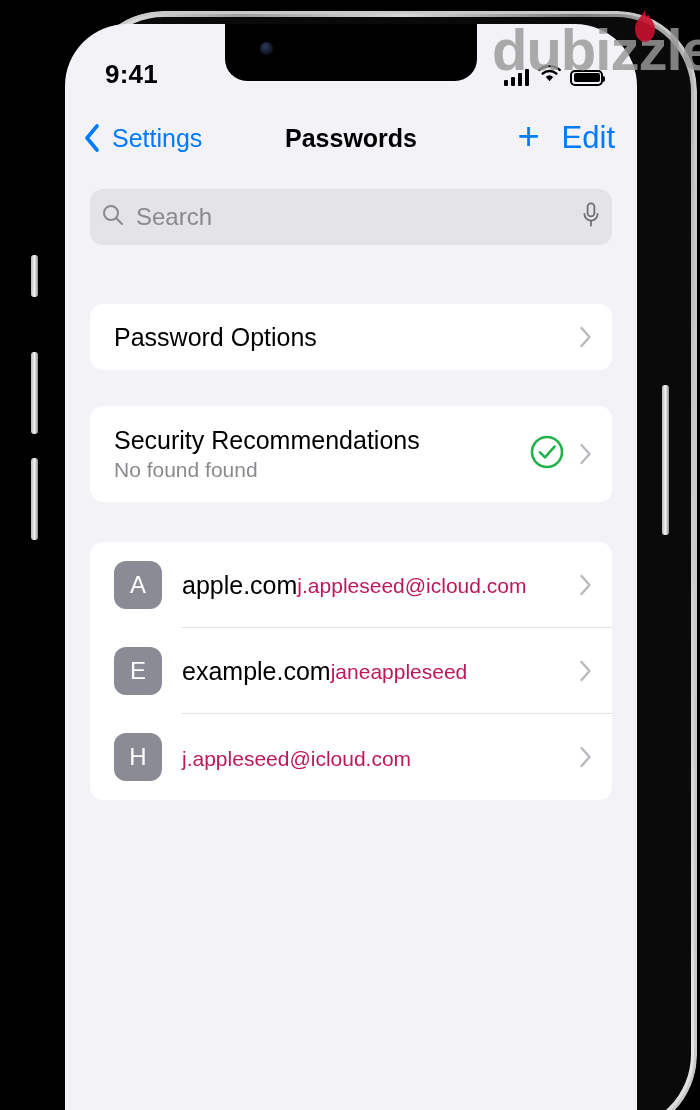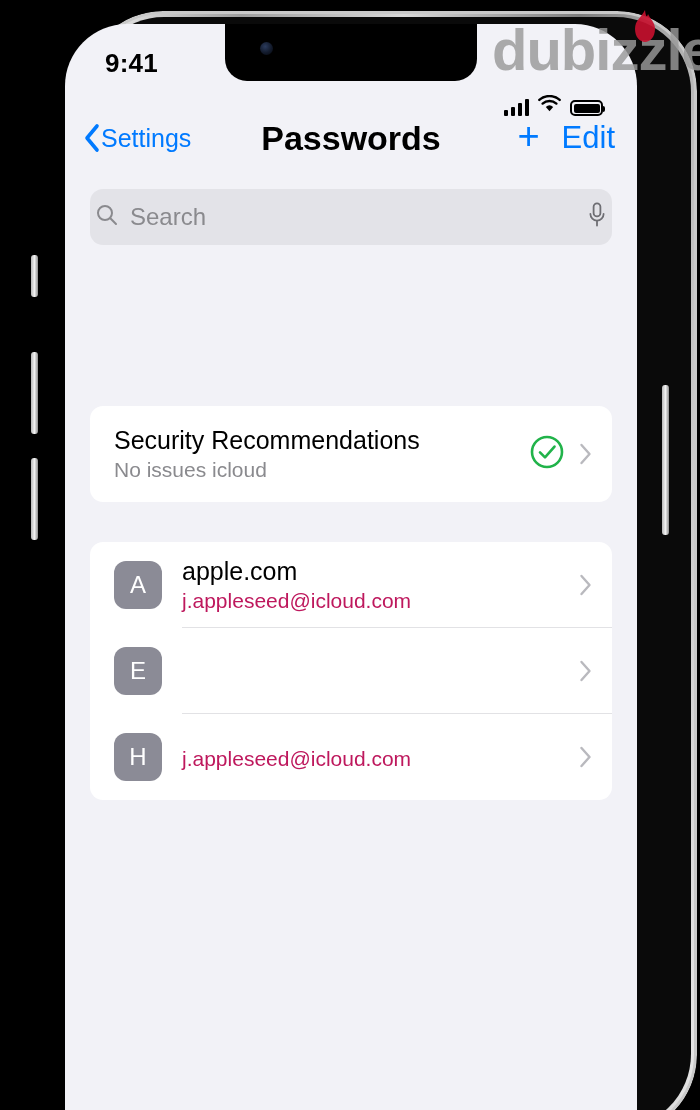--- a/index.html
+++ b/index.html
@@ -58,22 +58,22 @@
     border-radius:0 0 22px 22px;z-index:40;
   }
   #front-camera{
     position:absolute;left:195px;top:18px;width:13px;height:13px;border-radius:50%;
     background:radial-gradient(circle at 40% 35%,#2b3b5c 0%,#121a2b 55%,#05070d 100%);
     z-index:41;
   }
 
   
   #status-bar{
-    position:absolute;left:0;top:12px;width:100%;height:80px;z-index:30;
-    display:flex;justify-content:space-between;
+    position:absolute;left:0;top:4px;width:100%;height:80px;z-index:30;
+    display:flex;align-items:center;justify-content:space-between;
     padding:0 34px 0 40px;box-sizing:border-box;
   }
   #status-time{
     font-size:26px;font-weight:bold;color:#000;letter-spacing:.2px;
     margin-top:12px;
   }
   #status-icons{display:flex;align-items:flex-end;gap:9px;margin-top:14px;}
   #signal-bars{display:flex;align-items:flex-end;gap:3px;height:17px;}
   #signal-bars i{display:block;width:4px;background:#000;border-radius:1px;}
   #signal-bars i:nth-child(1){height:6px;}
@@ -89,39 +89,39 @@
     background:#000;border-radius:0 2px 2px 0;
   }
   #battery-fill{height:100%;background:#000;border-radius:2px;}
 
   
   #nav-bar{
     position:absolute;left:0;top:86px;width:100%;height:56px;
     display:flex;align-items:center;z-index:20;
   }
   #nav-back{
-    display:flex;align-items:center;gap:1px;margin-left:18px;cursor:pointer;
+    display:flex;align-items:center;gap:12px;margin-left:18px;cursor:pointer;
   }
   #nav-back svg{display:block;}
   #nav-back-label{color:#007aff;font-size:25px;}
   #nav-title{
     position:absolute;left:50%;transform:translateX(-50%);
-    font-size:34px;font-weight:bold;color:#000;
+    font-size:25px;font-weight:bold;color:#000;
   }
   #nav-right{
     margin-left:auto;display:flex;align-items:center;gap:22px;margin-right:22px;
   }
   #nav-add{color:#007aff;font-size:38px;line-height:1;font-weight:300;cursor:pointer;margin-top:-4px;}
   #nav-edit{color:#007aff;font-size:31px;cursor:pointer;}
 
   
   #search-bar{
     position:absolute;left:25px;top:165px;width:522px;height:56px;
     background:#e3e3e8;border-radius:13px;
-    display:flex;align-items:center;padding:0 6px;box-sizing:border-box;
+    display:flex;align-items:center;padding:0 12px;box-sizing:border-box;
   }
   #search-placeholder{color:#8a8a8e;font-size:24px;margin-left:12px;flex:1;}
 
   
   .card{
     position:absolute;left:25px;width:522px;background:#fff;border-radius:13px;
   }
   .row{
     display:flex;align-items:center;box-sizing:border-box;
     padding:0 20px 0 24px;position:relative;cursor:pointer;
@@ -138,21 +138,21 @@
   #security-text{display:flex;flex-direction:column;justify-content:flex-end;}
   #security-badge{margin-left:auto;display:flex;align-items:center;gap:14px;}
 
   #card-accounts{top:518px;}
   .account-row{height:86px;}
   .avatar{
     width:48px;height:48px;border-radius:12px;background:#8b8b96;
     display:flex;align-items:center;justify-content:center;
     color:#fff;font-size:24px;flex-shrink:0;
   }
-  .account-text{margin-left:20px;display:flex;flex-direction:column;justify-content:center;}
+  .account-text{margin-left:20px;display:flex;justify-content:center;}
   .account-site{font-size:25px;color:#000;}
   .account-user{font-size:21px;color:#be185d;margin-top:3px;}
   .separator{
     position:absolute;left:92px;right:0;bottom:0;height:1px;background:#e2e2e5;
   }
 
   
   #watermark{
     position:absolute;left:492px;top:16px;z-index:90;
     font-size:58px;font-weight:bold;color:#9a9a9a;opacity:.82;
@@ -229,26 +229,36 @@
     <span id="search-placeholder">Search</span>
     <span>
       <svg width="18" height="26" viewBox="0 0 18 26">
         <rect x="5.6" y="1.4" width="6.8" height="13" rx="3.4" stroke="#6e6e73" stroke-width="1.8" fill="none"></rect>
         <path d="M2.4 12 a6.6 6.6 0 0 0 13.2 0" stroke="#6e6e73" stroke-width="1.8" fill="none" stroke-linecap="round"></path>
         <path d="M9 18.8 L9 23.6" stroke="#6e6e73" stroke-width="1.8" stroke-linecap="round"></path>
       </svg>
     </span>
   </div>
 
+  <div class="card" id="card-password-options">
+    <div class="row">
+      <span class="row-title">Password Options</span>
+      <span class="chevron">
+        <svg width="13" height="22" viewBox="0 0 13 22">
+          <path d="M2.5 2 L10.5 11 L2.5 20" stroke="#b9b9be" stroke-width="2.4" fill="none" stroke-linecap="round" stroke-linejoin="round"></path>
+        </svg>
+      </span>
+    </div>
+  </div>
 
   <div class="card" id="card-security">
     <div class="row">
       <div id="security-text">
         <span class="row-title">Security Recommendations</span>
-        <span class="row-sub">No issues icloud</span>
+        <span class="row-sub">No found found</span>
       </div>
       <div id="security-badge">
         <span>
           <svg width="36" height="36" viewBox="0 0 36 36">
             <circle cx="18" cy="18" r="15" stroke="#21b34a" stroke-width="2.6" fill="none"></circle>
             <path d="M11 18.4 L16 23.4 L25.5 12.6" stroke="#21b34a" stroke-width="2.6" fill="none" stroke-linecap="round" stroke-linejoin="round"></path>
           </svg>
         </span>
         <span class="chevron">
           <svg width="13" height="22" viewBox="0 0 13 22">
@@ -270,20 +280,24 @@
       <span class="chevron">
         <svg width="13" height="22" viewBox="0 0 13 22">
           <path d="M2.5 2 L10.5 11 L2.5 20" stroke="#b9b9be" stroke-width="2.4" fill="none" stroke-linecap="round" stroke-linejoin="round"></path>
         </svg>
       </span>
       <div class="separator"></div>
     </div>
 
     <div class="row account-row">
       <div class="avatar">E</div>
+      <div class="account-text">
+        <span class="account-site">example.com</span>
+        <span class="account-user">janeappleseed</span>
+      </div>
       <span class="chevron">
         <svg width="13" height="22" viewBox="0 0 13 22">
           <path d="M2.5 2 L10.5 11 L2.5 20" stroke="#b9b9be" stroke-width="2.4" fill="none" stroke-linecap="round" stroke-linejoin="round"></path>
         </svg>
       </span>
       <div class="separator"></div>
     </div>
 
     <div class="row account-row">
       <div class="avatar">H</div>

